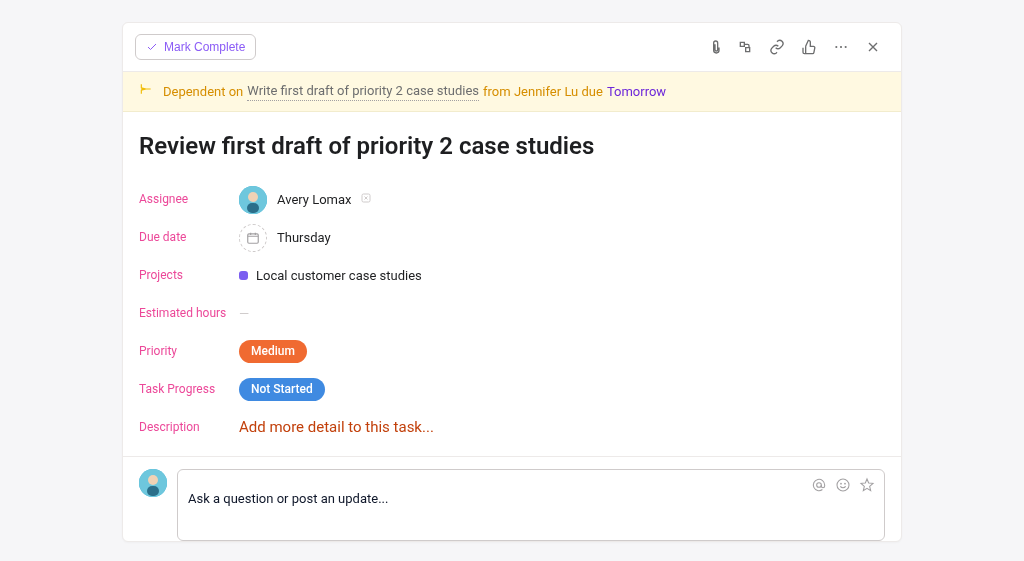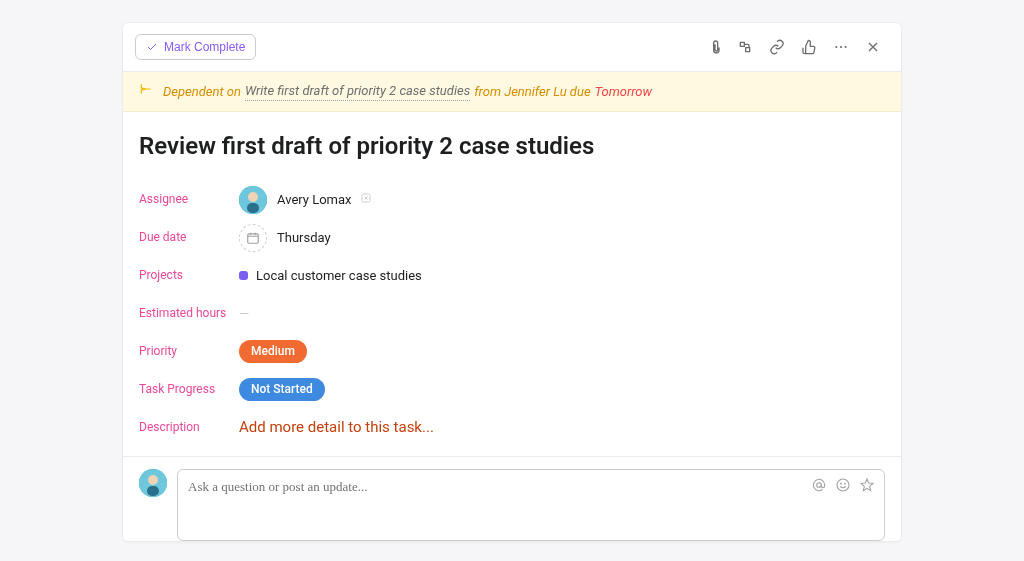--- a/index.html
+++ b/index.html
@@ -71,27 +71,26 @@
     font-size: 12px;
   }
   
   .dep-banner {
     display: flex;
     align-items: flex-end;
     background: #fff9e1;
     padding: 10px 16px;
     font-size: 13px;
     border-bottom: 1px solid #f2eccd;
-    font-style: italic;
   }
   .dep-icon { color: #f1bd06; margin-right: 10px; }
   .dep-on { color: #d68e00; margin-right: 4px; }
   .dep-title { color: #6d6e6f; border-bottom: 1px dotted #a2a0a2; cursor: pointer; }
   .dep-from { color: #d68e00; margin-left: 4px; }
-  .dep-due { color: #ef4444; margin-left: 4px; }
+  .dep-due { color: #6d28d9; margin-left: 4px; }
   
   .main {
     padding: 18px 16px 0 16px;
   }
   .task-title {
     font-size: 24px;
     font-weight: 600;
     margin-bottom: 18px;
   }
   .field-row {
@@ -167,24 +166,23 @@
   .comment-avatar { margin-right: 10px; flex-shrink: 0; }
   .comment-box {
     flex: 1;
     border: 1px solid #cfcbcb;
     border-radius: 6px;
     min-height: 72px;
     position: relative;
   }
   .comment-placeholder {
     position: absolute;
-    left: 10px; top: 8px;
-    color: #737373;
+    left: 10px; top: 20px;
+    color: #0f172a;
     font-size: 13px;
-    font-family: Liberation Serif, serif;
   }
   .comment-actions {
     position: absolute;
     top: 6px; right: 8px;
     display: flex;
     gap: 6px;
     color: #a2a0a2;
   }
   .comment-actions .ic {
     width: 18px; height: 18px;

